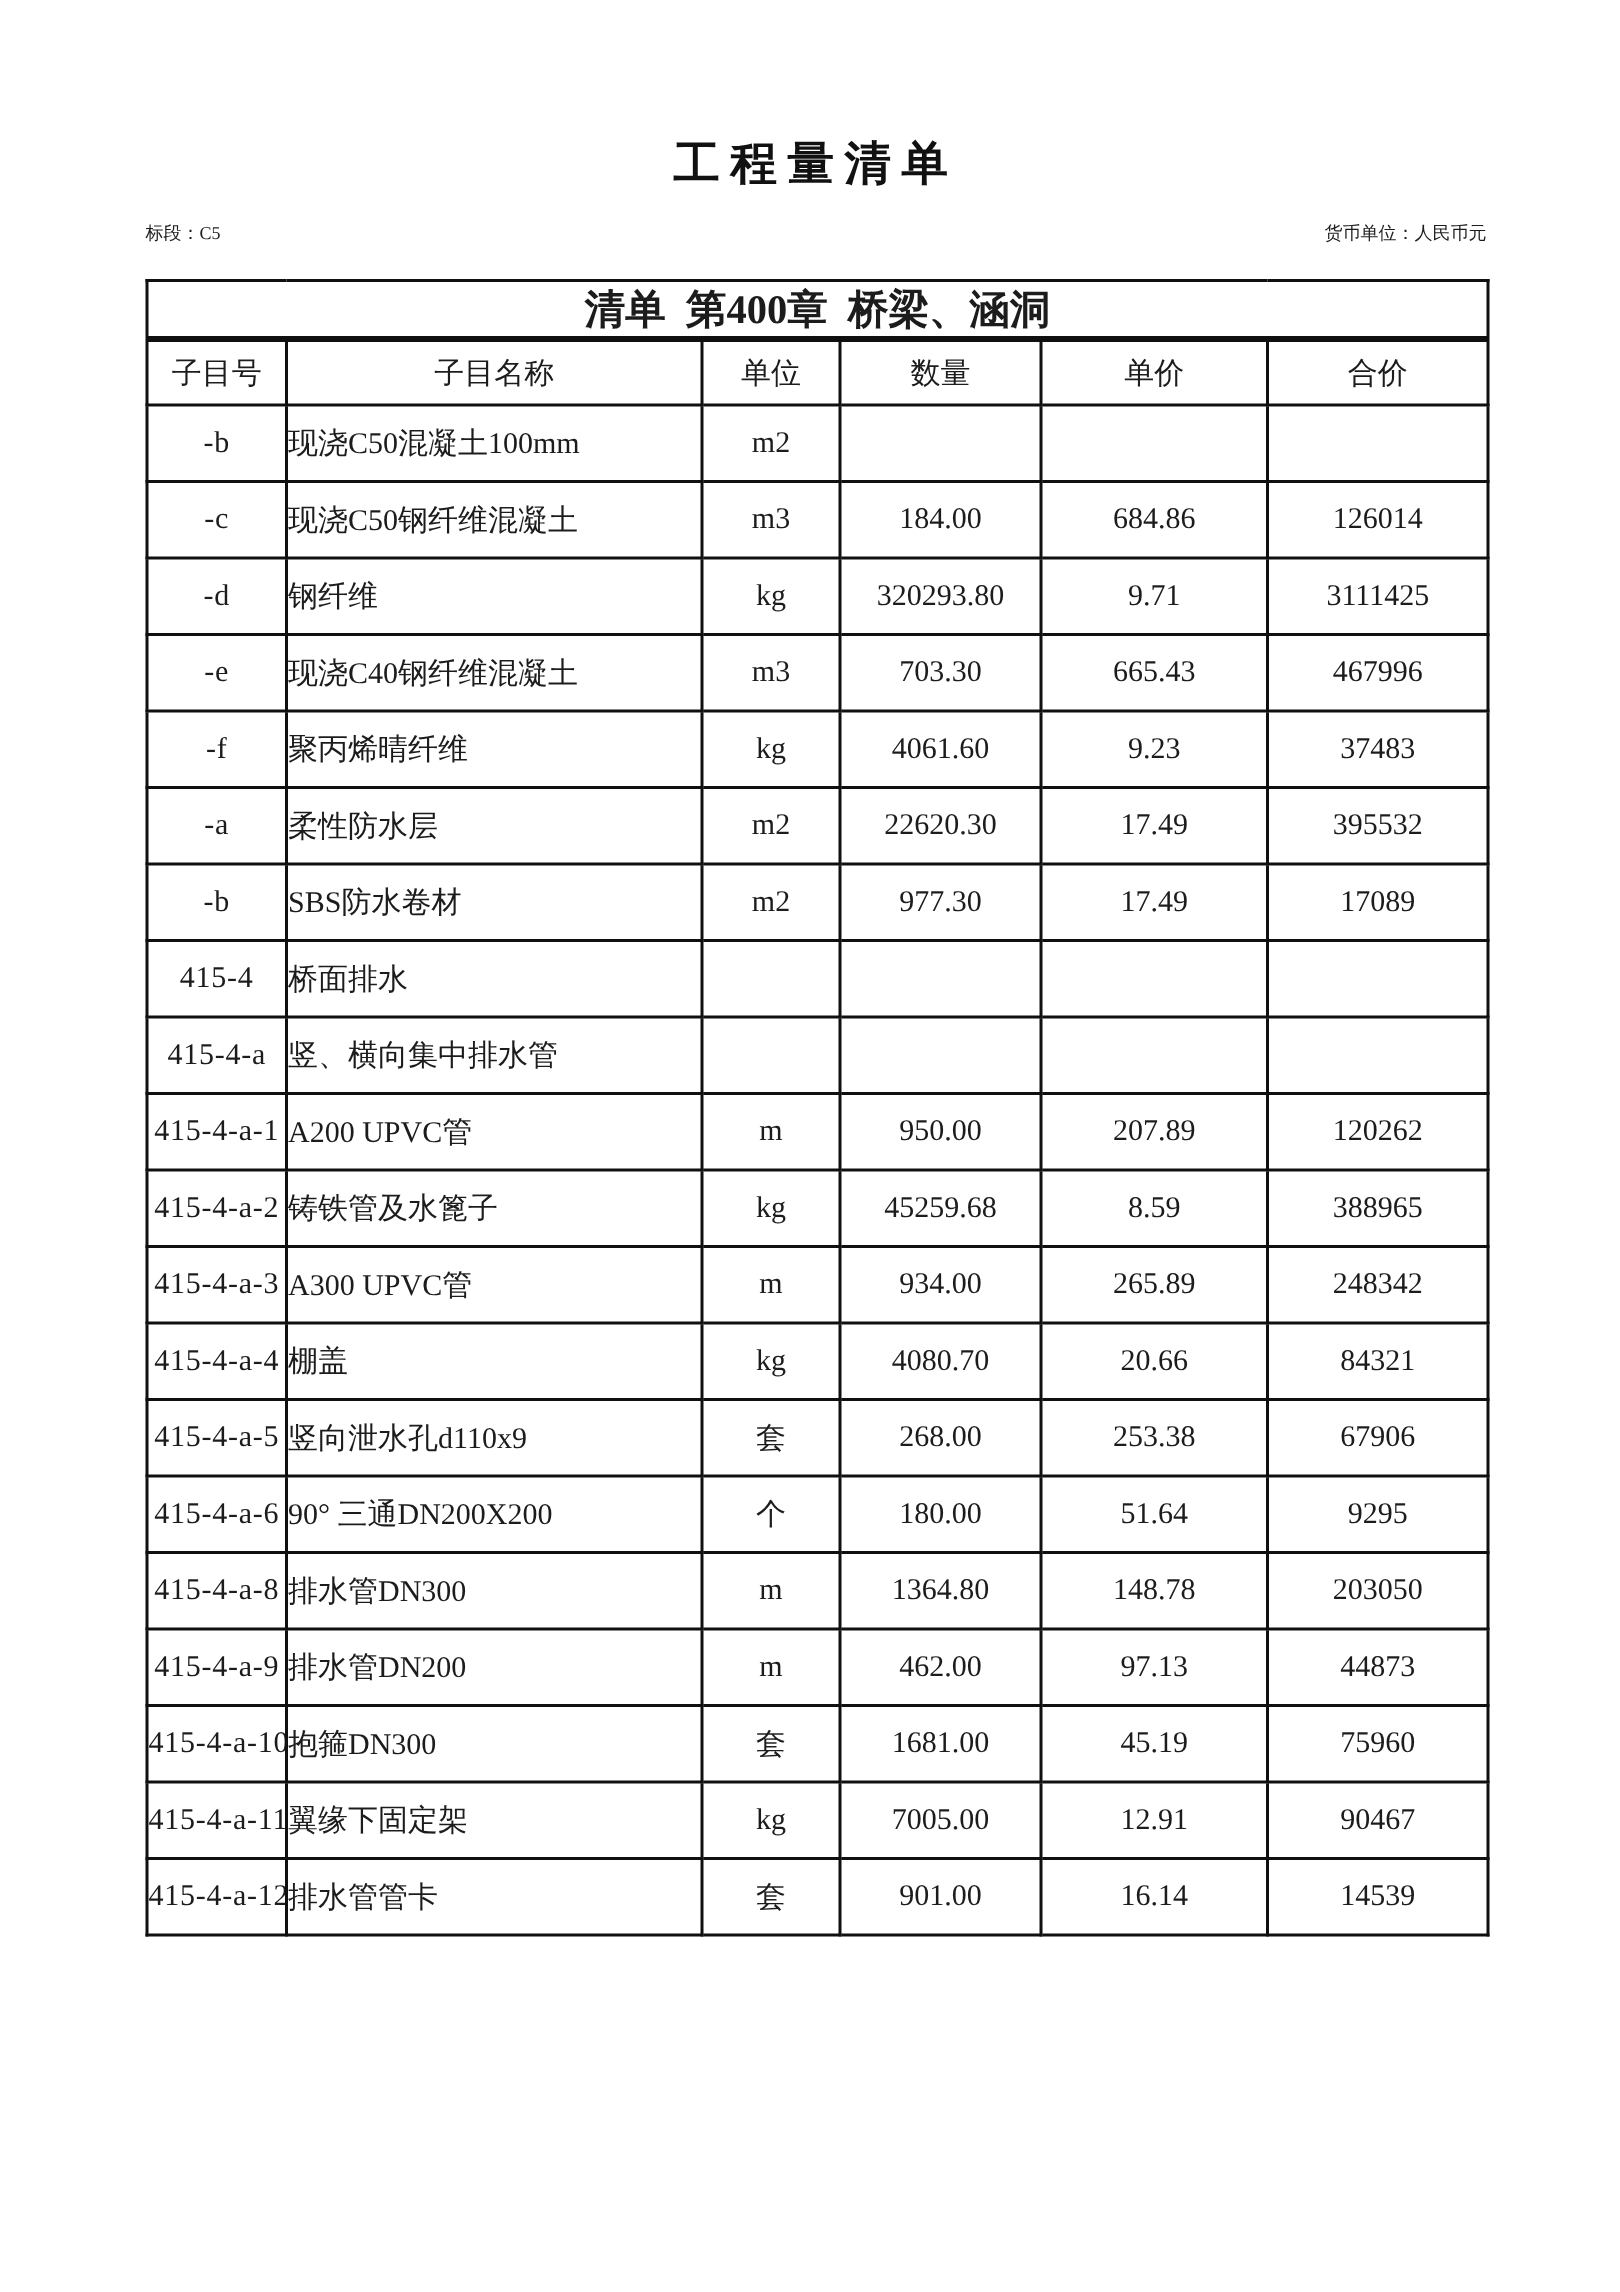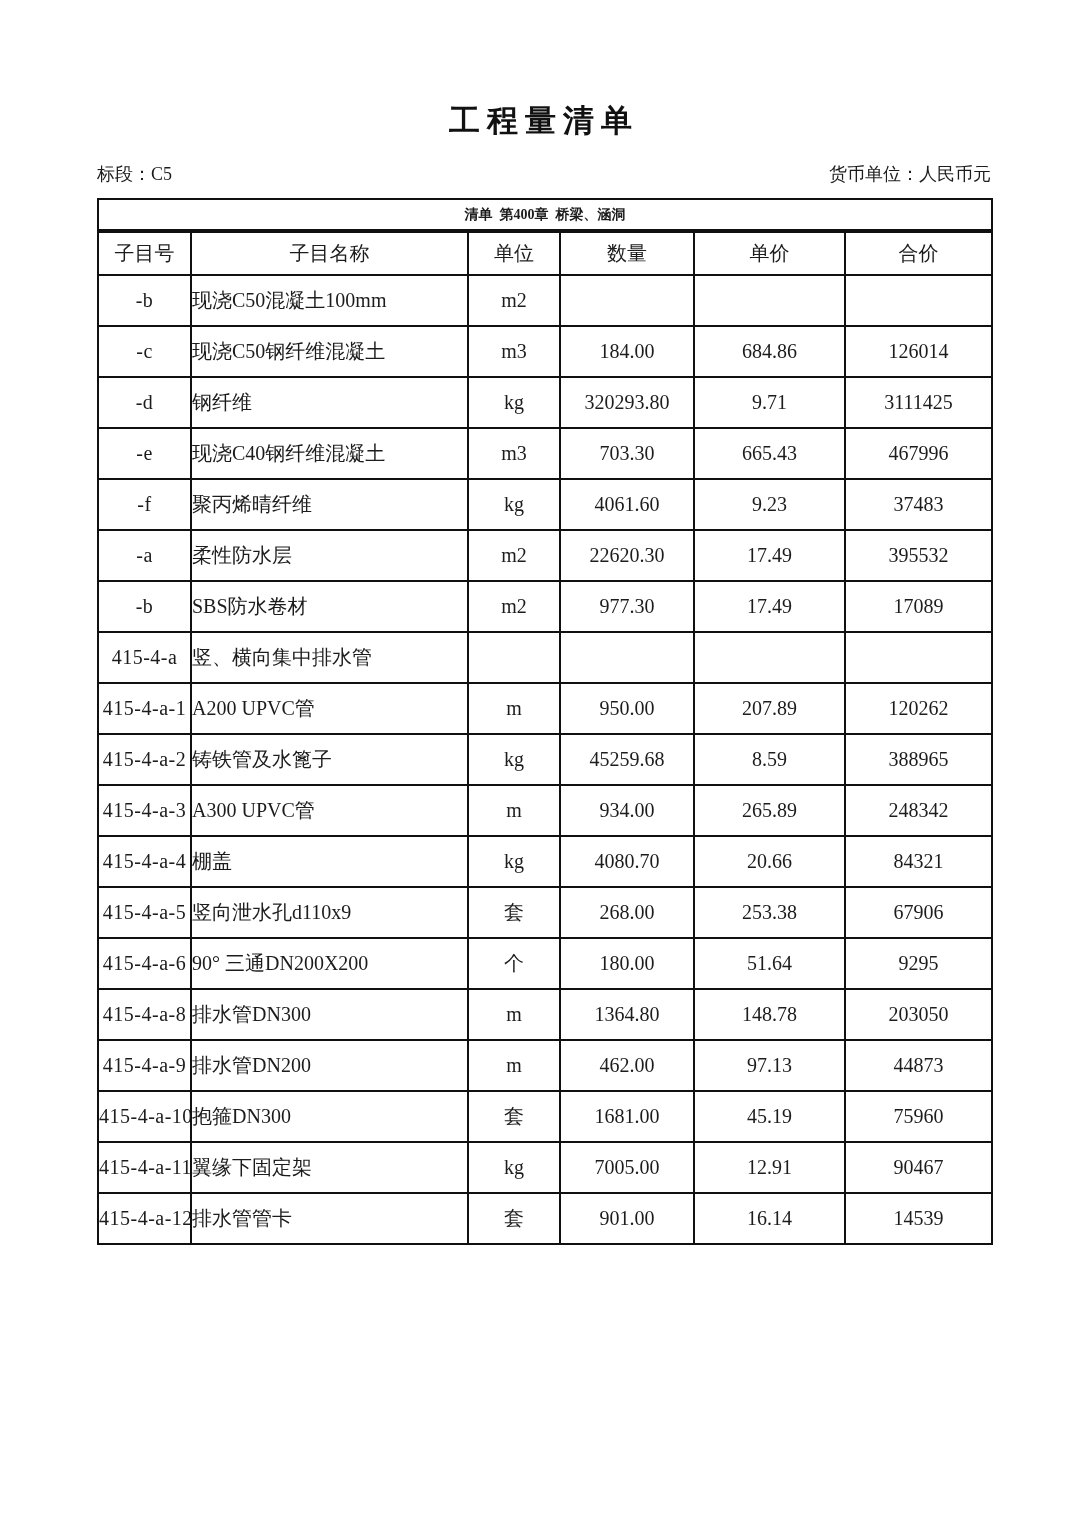--- a/index.html
+++ b/index.html
@@ -6,37 +6,37 @@
   .page {
     width: 1080px; height: 1528px;
     background: #ffffff;
     position: relative;
     font-family: "Liberation Serif", "DejaVu Serif", serif;
     color: #1c1c1c;
     overflow: hidden;
   }
   .content {
     position: absolute;
-    left: 97px; top: 12px;
+    left: 97px; top: 0;
     width: 894px;
   }
   .doc-title {
     padding-top: 88px;
     text-align: center;
     font-size: 31px;
     font-weight: 900;
     letter-spacing: 7px;
     color: #111;
   }
   .meta-row {
     display: flex;
-    align-items: flex-end;
+    align-items: flex-start;
     margin-top: 17px;
     height: 27px;
-    font-size: 18px;
+    font-size: 12px;
   }
   .meta-right {
     margin-left: auto;
   }
   table.qty-table {
     border-collapse: collapse;
     table-layout: fixed;
     width: 894px;
     margin-top: 12px;
     border: 2px solid #101010;
@@ -46,21 +46,21 @@
     height: 49px;
     font-size: 20px;
     padding: 0;
     background: #ffffff;
     vertical-align: middle;
   }
   tr.band-row td {
     height: 29px;
     font-weight: bold;
     text-align: center;
-    font-size: 14px;
+    font-size: 27px;
     border-bottom-width: 4px;
     white-space: pre;
   }
   tr.header-row td {
     height: 41px;
     text-align: center;
   }
   td.c-id {
     text-align: center;
     white-space: nowrap;
@@ -171,20 +171,28 @@
           </tr>
           <tr>
             <td class="c-id">-b</td>
             <td class="c-name">SBS防水卷材</td>
             <td class="c-unit">m2</td>
             <td class="c-qty">977.30</td>
             <td class="c-price">17.49</td>
             <td class="c-total">17089</td>
           </tr>
           <tr>
+            <td class="c-id">415-4</td>
+            <td class="c-name">桥面排水</td>
+            <td class="c-unit"></td>
+            <td class="c-qty"></td>
+            <td class="c-price"></td>
+            <td class="c-total"></td>
+          </tr>
+          <tr>
             <td class="c-id">415-4-a</td>
             <td class="c-name">竖、横向集中排水管</td>
             <td class="c-unit"></td>
             <td class="c-qty"></td>
             <td class="c-price"></td>
             <td class="c-total"></td>
           </tr>
           <tr>
             <td class="c-id">415-4-a-1</td>
             <td class="c-name">A200 UPVC管</td>

